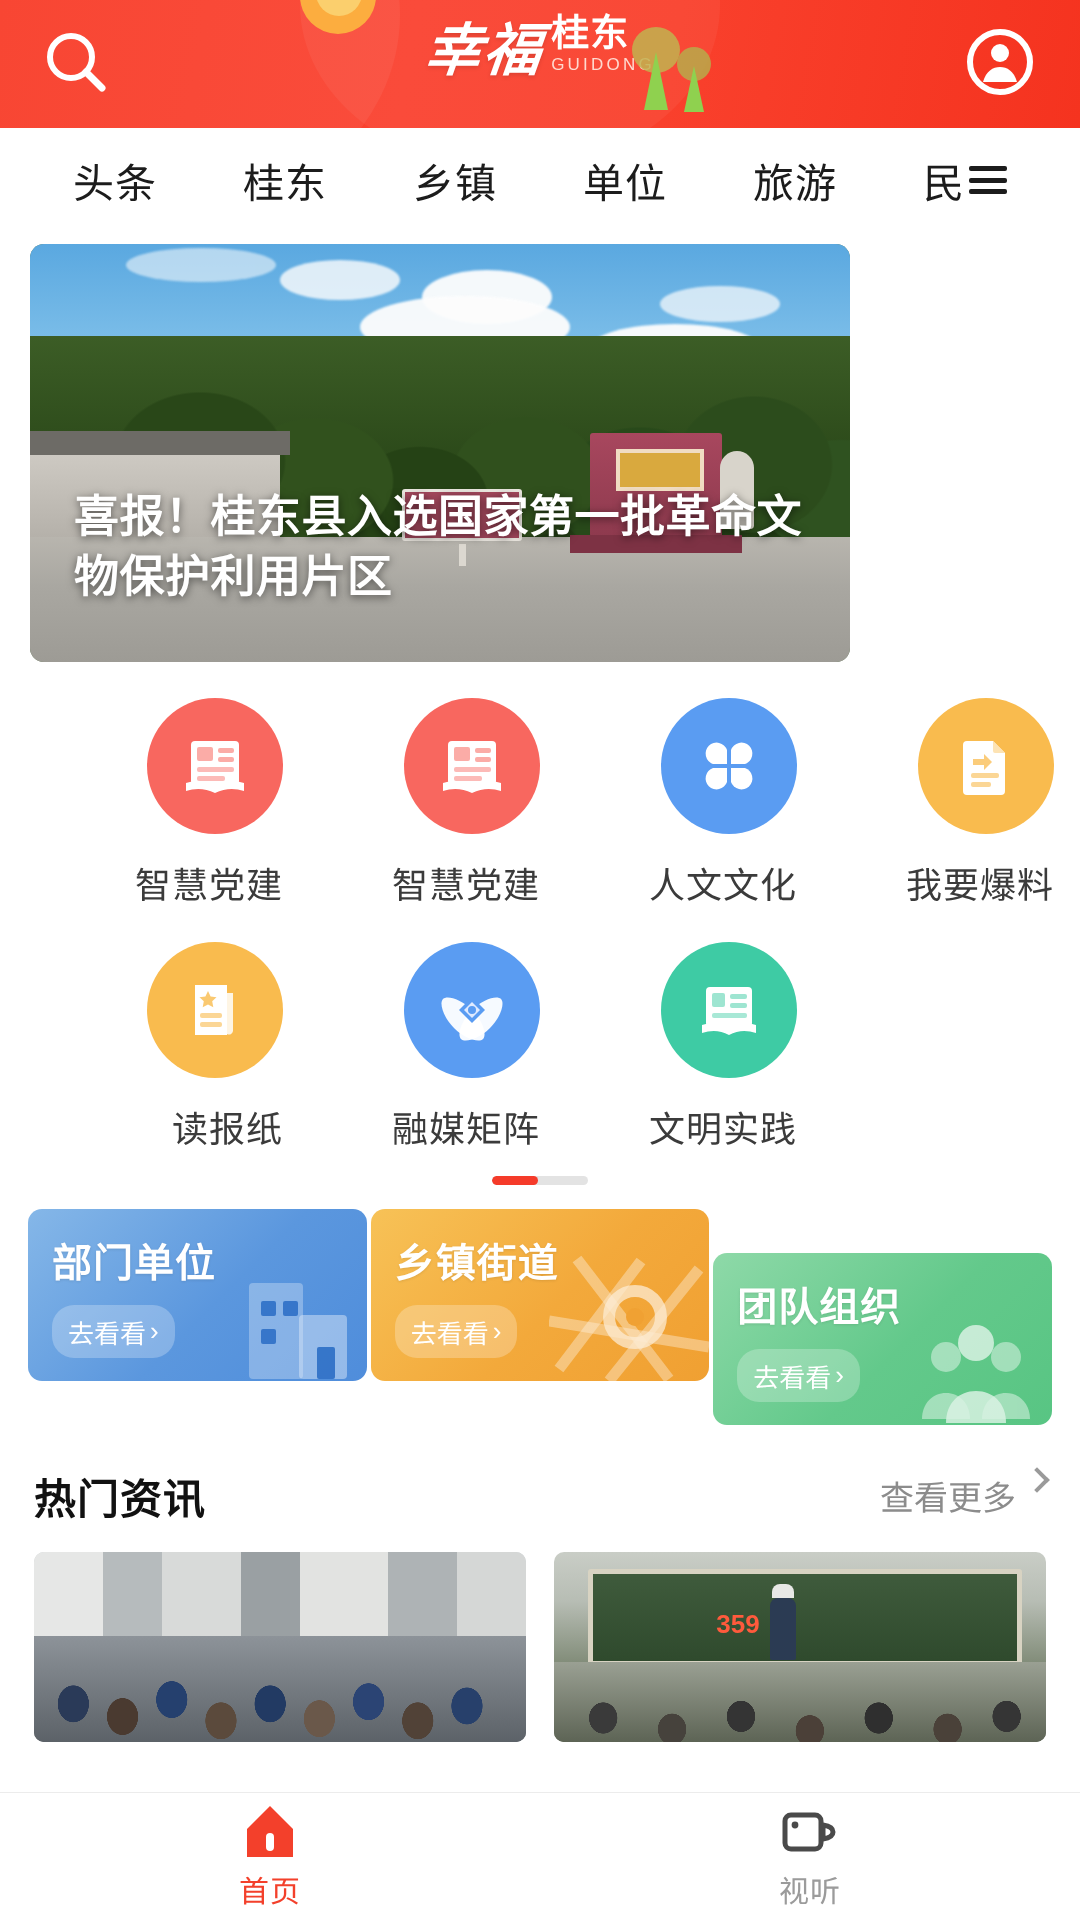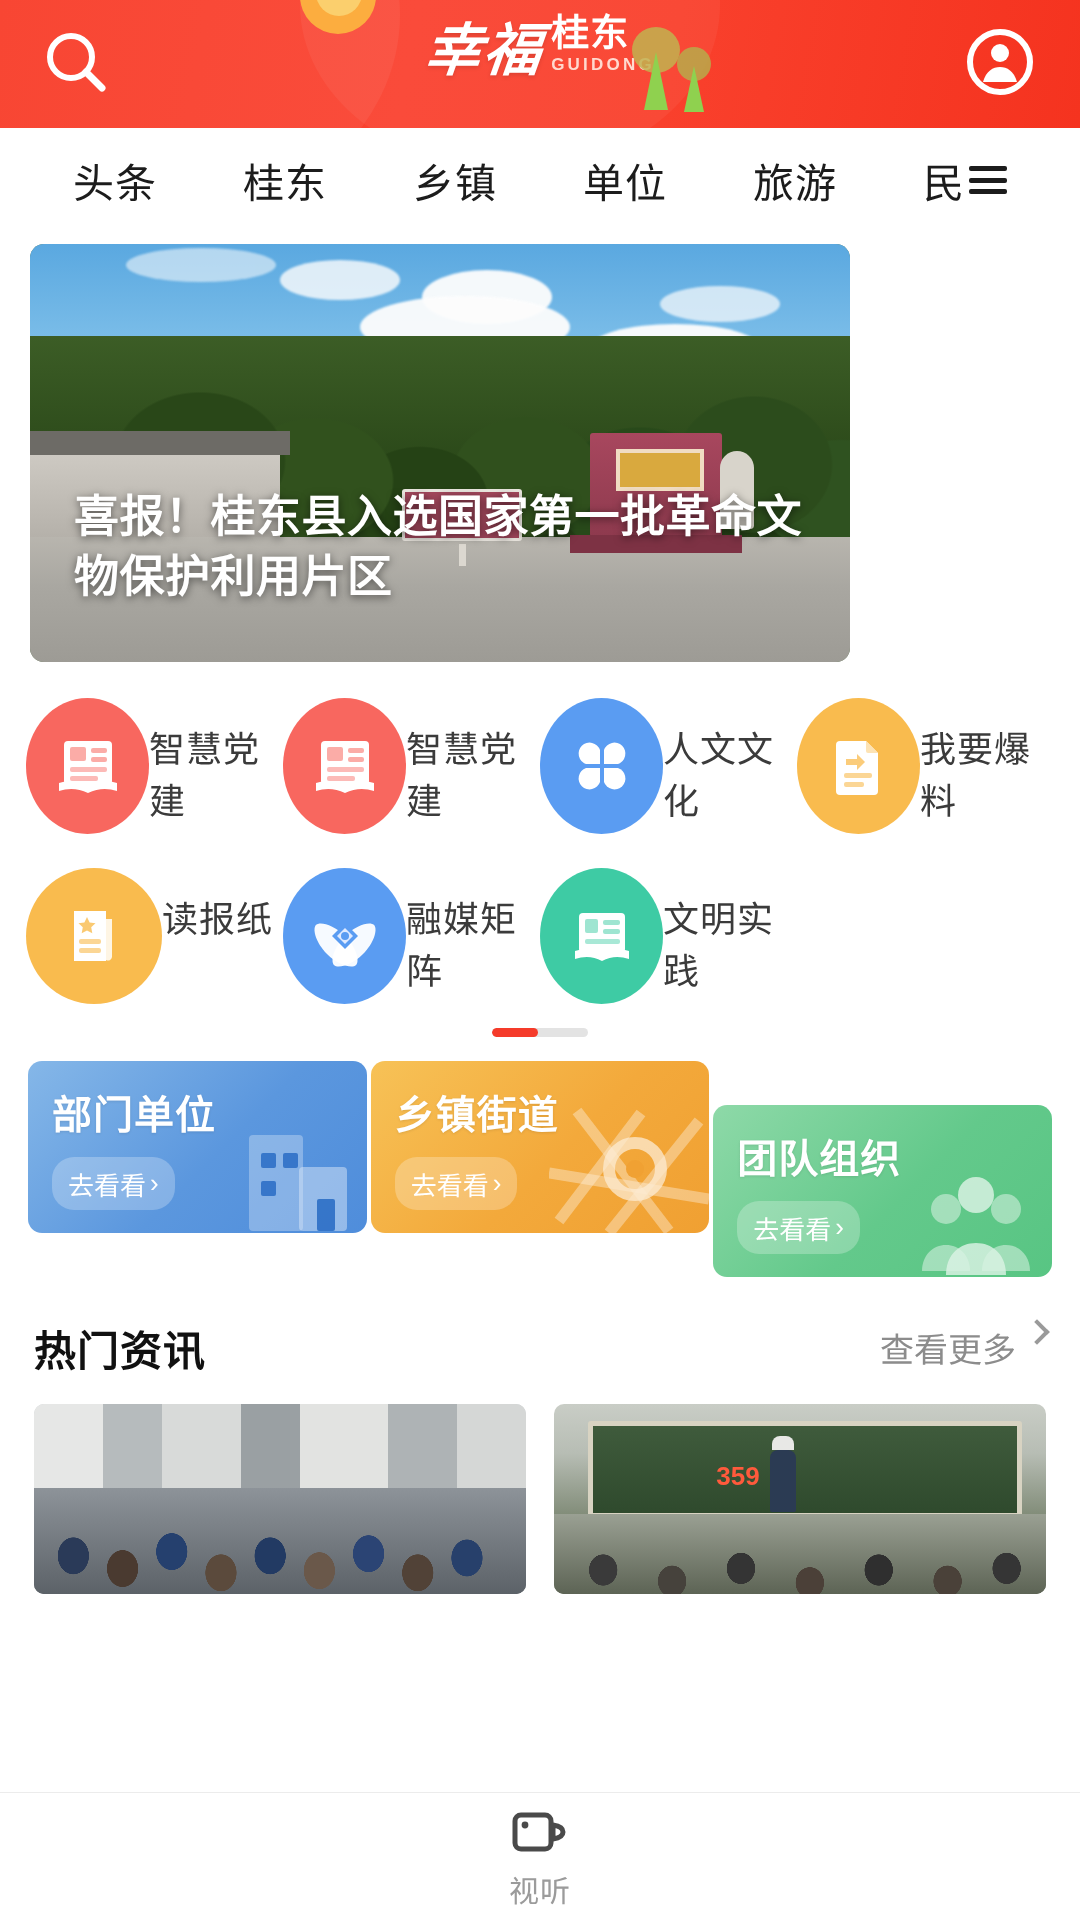--- a/index.html
+++ b/index.html
@@ -32,21 +32,21 @@
           pointer-events:none; }
   .brand-wrap{ display:inline-flex; align-items:flex-end; gap:8px; }
   .brand-cn{
     font-family:"Liberation Serif","DejaVu Serif",serif;
     font-size:57px; color:#fff; font-weight:700; letter-spacing:2px;
     font-style:italic; line-height:1; transform:skewX(-6deg);
     text-shadow:0 2px 4px rgba(0,0,0,.13);
   }
   .brand-right{ display:flex; flex-direction:column; align-items:flex-start; padding-bottom:3px;}
   .brand-sub{ font-size:38px; color:#fff; font-weight:700; line-height:1.05; letter-spacing:1px;}
-  .brand-en{ font-size:17px; color:#ffd9cf; font-weight:700; letter-spacing:3.2px; line-height:1.3;}
+  .brand-en{ font-size:17px; color:#ffd9cf; font-weight:400; letter-spacing:3.2px; line-height:1.3;}
 
   .trees{ position:absolute; left:620px; top:24px; width:110px; height:90px;}
 
   .profile-btn{ position:absolute; right:42px; top:24px; width:76px; height:76px; }
 
   
   .tabbar{
     width:1080px; height:104px; background:#fff;
     display:flex; align-items:center; padding:0 30px; position:relative;
   }
@@ -104,21 +104,21 @@
   .sign:after{ content:""; position:absolute; left:54px; top:52px; width:7px; height:22px; background:#dcd8d0;}
   .hero-title{
     position:absolute; left:44px; right:34px; bottom:56px;
     font-size:45px; line-height:1.32; color:#fff; font-weight:600;
     text-shadow:0 2px 8px rgba(0,0,0,.55); letter-spacing:.5px;
   }
 
   
   .grid-wrap{ margin:36px 0 0; padding:0 26px; }
   .grid{ display:grid; grid-template-columns:repeat(4,1fr); row-gap:34px; }
-  .cell{ display:flex; flex-direction:row; align-items:flex-start; }
+  .cell{ display:flex; flex-direction:column; align-items:flex-end; }
   .bubble{ width:136px; height:136px; border-radius:50%;
     display:flex; align-items:center; justify-content:center; }
   .cell-label{ margin-top:22px; font-size:36px; color:#3b3b3b; letter-spacing:1px; }
 
   
   .dots{ display:flex; justify-content:center; align-items:center; gap:0; margin-top:24px; }
   .dots .track{ width:96px; height:9px; border-radius:5px; background:#e3e3e3; position:relative; overflow:hidden;}
   .dots .thumb{ position:absolute; left:0; top:0; width:46px; height:9px; border-radius:5px; background:#f53b2a;}
 
   
@@ -443,20 +443,27 @@
 <div class="news-row">
   <div class="news-thumb t1"></div>
   <div class="news-thumb t2">
     <div class="screen-num">359</div>
     <div class="officer"></div>
   </div>
 </div>
 
 <div class="bottomnav">
 
+  <div class="nav-item active">
+    <svg width="58" height="56" viewBox="0 0 58 56">
+      <path d="M29 3 52 26v28H6V26z" fill="#f3402b"></path>
+      <rect x="25" y="30" width="8" height="18" rx="4" fill="#fff"></rect>
+    </svg>
+    <div class="nav-label">首页</div>
+  </div>
 
 
   <div class="nav-item">
     <svg width="62" height="56" viewBox="0 0 62 56">
       <rect x="6" y="12" width="36" height="34" rx="6" fill="none" stroke="#4a4a4a" stroke-width="5"></rect>
       <circle cx="16" cy="22" r="3.4" fill="#4a4a4a"></circle>
       <path d="M44 22c7 1 10 4 10 7s-3 6-10 7z" fill="none" stroke="#4a4a4a" stroke-width="5" stroke-linejoin="round"></path>
     </svg>
     <div class="nav-label">视听</div>
   </div>

